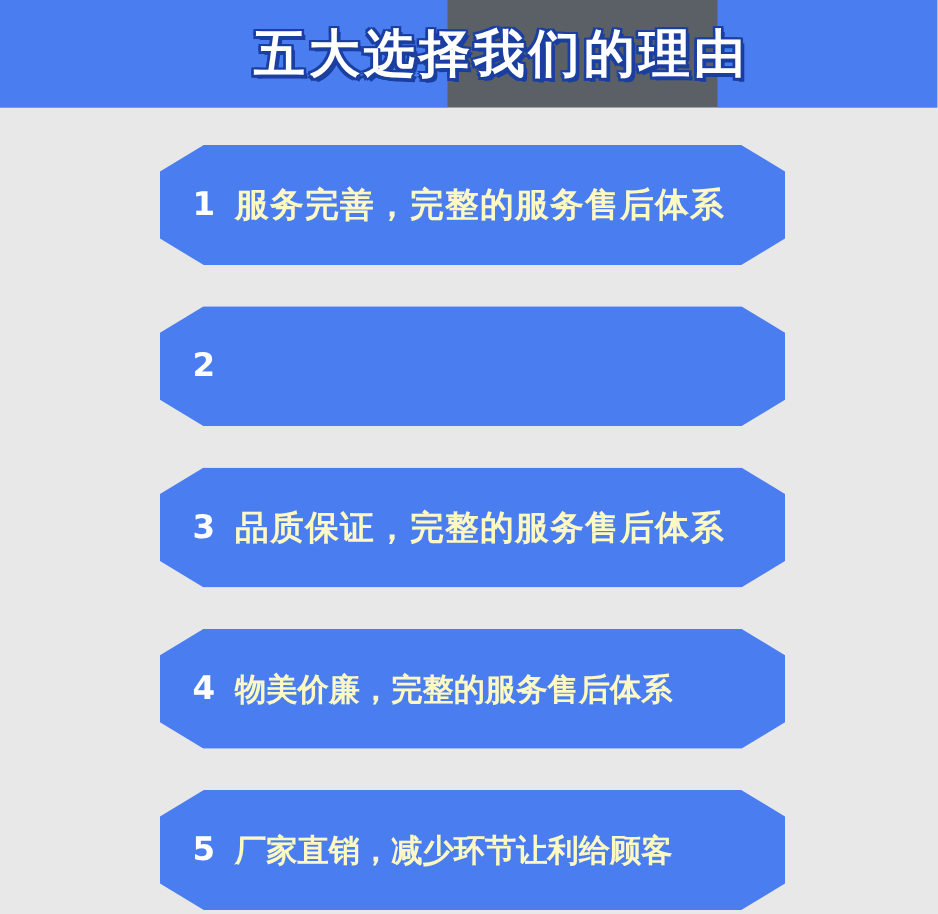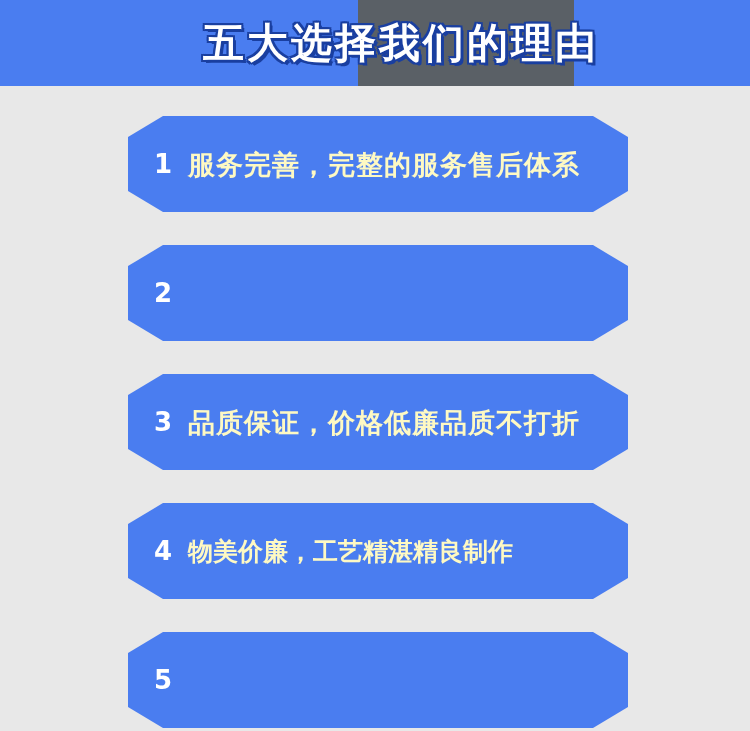--- a/index.html
+++ b/index.html
@@ -139,31 +139,32 @@
 
     <div class="reason-row">
       <div class="banner">
         <span class="banner-num">2</span>
       </div>
     </div>
 
     <div class="reason-row">
       <div class="banner">
         <span class="banner-num">3</span>
-        <span class="banner-text">品质保证，价格低廉品质不打折</span>
+        <span class="banner-text">品质保证，完整的服务售后体系</span>
       </div>
     </div>
 
     <div class="reason-row">
       <div class="banner">
         <span class="banner-num">4</span>
-        <span class="banner-text sm">物美价廉，工艺精湛精良制作</span>
+        <span class="banner-text sm">物美价廉，完整的服务售后体系</span>
       </div>
     </div>
 
     <div class="reason-row">
       <div class="banner">
         <span class="banner-num">5</span>
+        <span class="banner-text sm">厂家直销，减少环节让利给顾客</span>
       </div>
     </div>
 
   </div>
 </div>
 
 </body></html>

